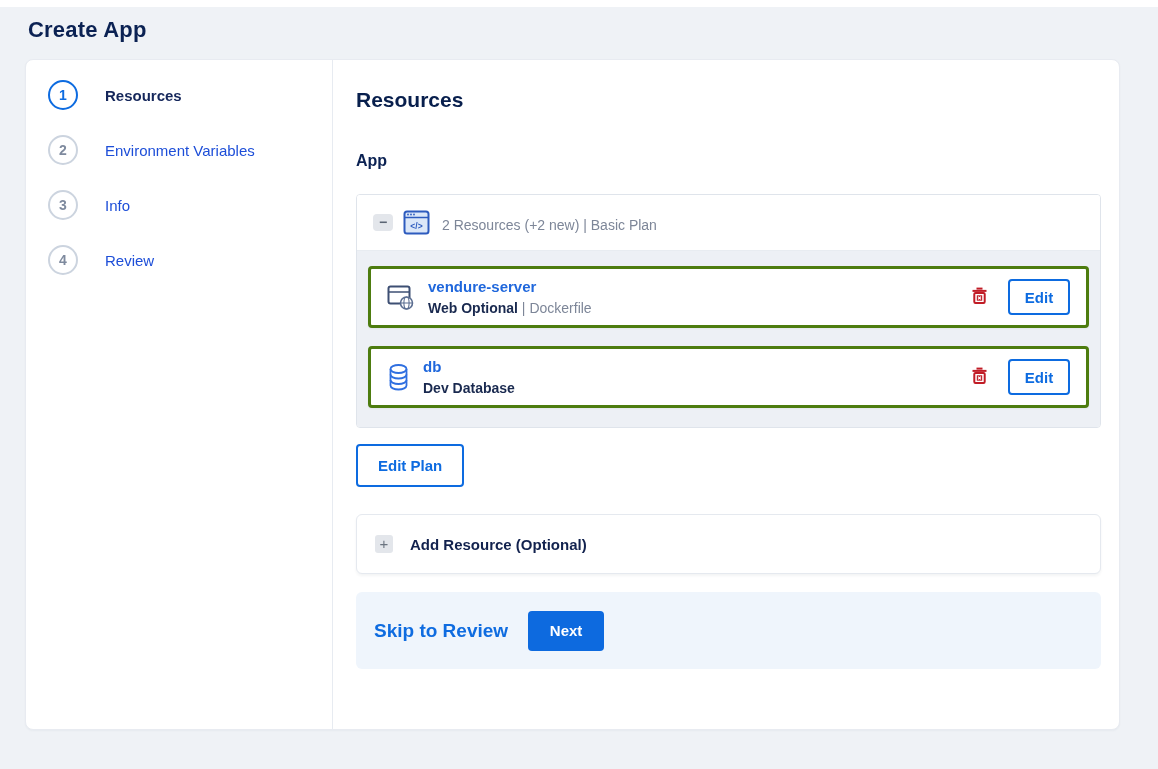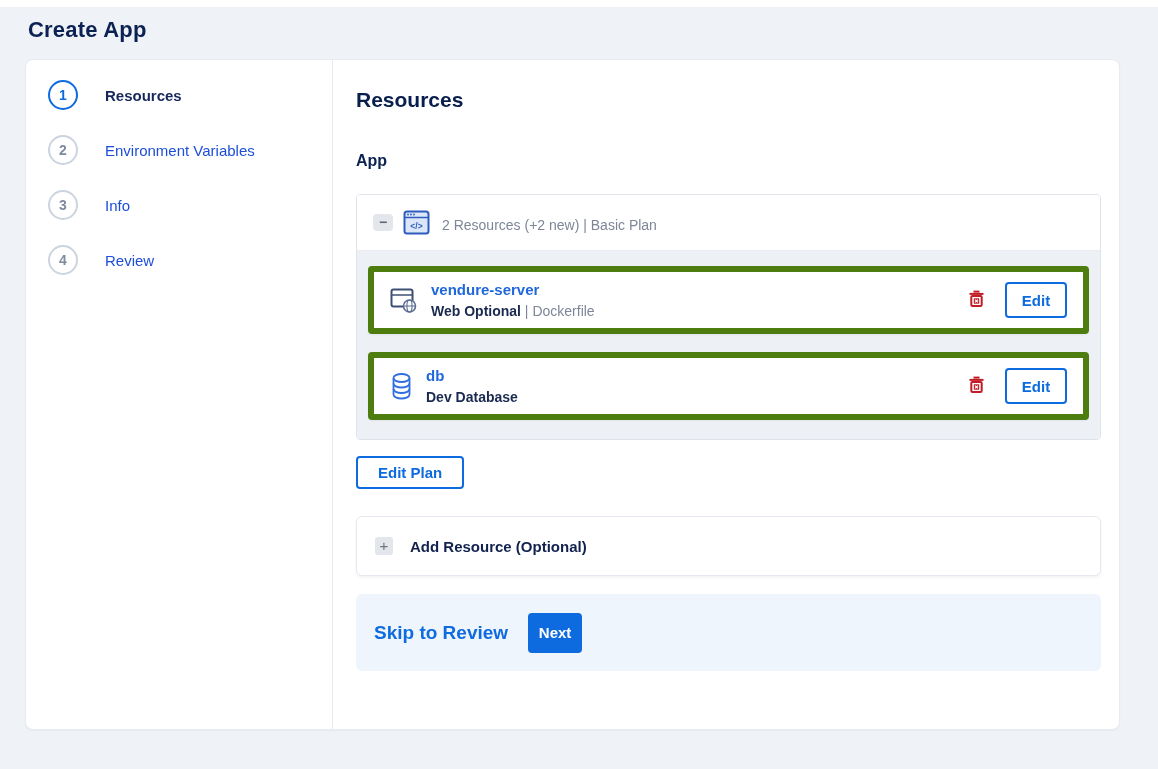--- a/index.html
+++ b/index.html
@@ -60,21 +60,21 @@
     font-size: 14px; font-weight: 700; line-height: 15px;
     cursor: pointer; display: flex; align-items: center; justify-content: center;
     flex-shrink: 0;
   }
   .app-icon { margin: 0 12px 0 10px; display: flex; flex-shrink: 0; }
   .app-title-name { font-size: 15px; font-weight: 700; color: #10224e; }
   .app-title-summary { font-size: 14px; color: #7d8698; margin-top: 4px; }
 
   .gray-zone { background: #edf0f5; border-top: 1px solid #e8ecf1; padding: 15px 11px 19px 11px; }
   .resource-row {
-    background: #fff; border: 6px solid #4d7c0f; border-radius: 4px;
+    background: #fff; border: 3px solid #4d7c0f; border-radius: 4px;
     box-shadow: 0 1px 2px rgba(20,40,80,0.05);
     display: flex; align-items: center;
     padding: 9px 16px; min-height: 57px;
     margin-bottom: 18px;
   }
   .resource-row:last-child { margin-bottom: 0; }
   .resource-icon { margin-right: 13px; display: flex; flex-shrink: 0; }
   .resource-name { font-size: 15px; font-weight: 700; color: #1f67dc; text-decoration: none; display: inline-block; }
   .resource-sub { font-size: 14px; margin-top: 4px; }
   .resource-type { font-weight: 700; color: #19294f; }
@@ -83,21 +83,21 @@
   .delete-btn { background: none; border: none; padding: 2px; margin-right: 18px; cursor: pointer; display: flex; }
   .edit-btn {
     width: 62px; height: 36px;
     background: #fff; border: 2px solid #0d6be0; border-radius: 4px;
     color: #0d6be0; font-size: 15px; font-weight: 700;
     cursor: pointer; font-family: inherit;
   }
 
   .edit-plan-btn {
     margin-top: 16px;
-    height: 33px; padding: 0 20px;
+    height: 43px; padding: 0 20px;
     background: #fff; border: 2px solid #0d6be0; border-radius: 4px;
     color: #0d6be0; font-size: 15px; font-weight: 700;
     cursor: pointer; font-family: inherit;
   }
 
   .add-resource-card {
     margin-top: 27px;
     background: #fff; border: 1px solid #e5e9ef; border-radius: 6px;
     box-shadow: 0 2px 3px rgba(15,30,60,0.05);
     padding: 20px 18px;
@@ -114,21 +114,21 @@
 
   .footer-bar {
     margin-top: 18px;
     background: #eff5fc; border-radius: 6px;
     padding: 18px;
     display: flex; align-items: center;
     min-height: 77px;
   }
   .skip-link { color: #0f6ce0; font-size: 19px; font-weight: 700; text-decoration: none; margin-right: 20px; }
   .next-btn {
-    width: 54px; height: 40px;
+    width: 76px; height: 40px;
     background: #0d6adf; border: none; border-radius: 4px;
     color: #fff; font-size: 15px; font-weight: 700;
     cursor: pointer; font-family: inherit;
   }
 </style>
 </head>
 <body>
 
 <div class="top-strip"></div>
 

